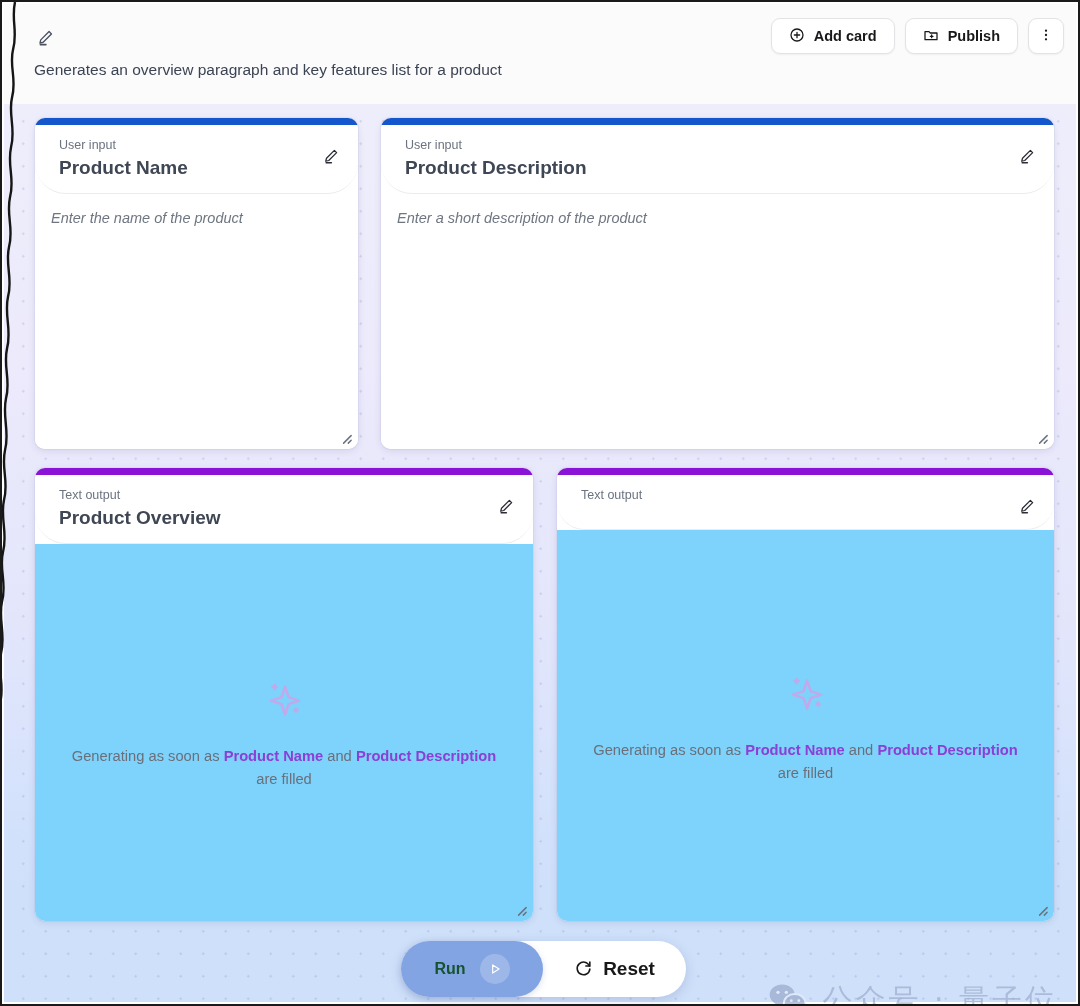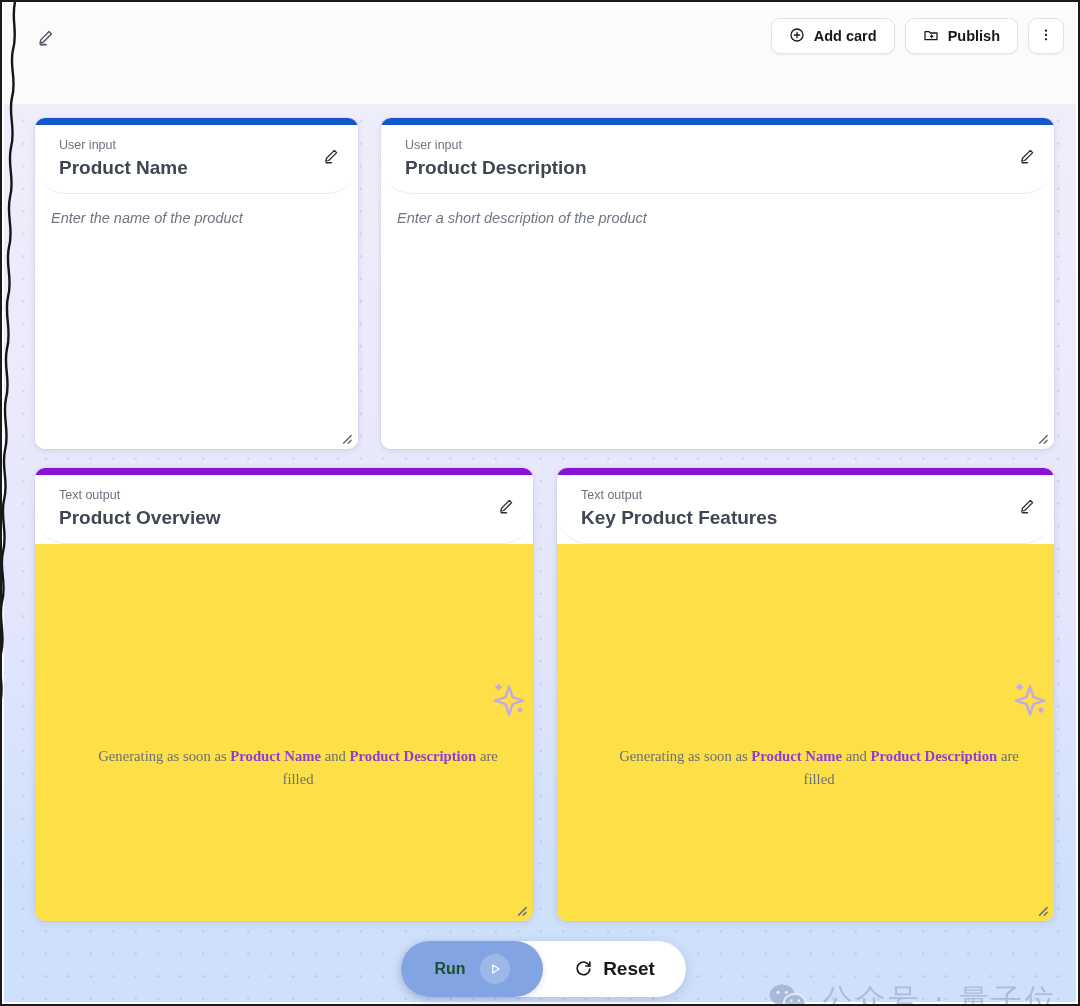--- a/index.html
+++ b/index.html
@@ -191,26 +191,25 @@
     position: relative;
     overflow: hidden;
   }
 
   .body-input {
     background: #fff;
     padding: 16px 16px;
   }
 
   .body-output {
-    background: #fde047;
+    background: #7dd3fc;
     display: flex;
     flex-direction: column;
-    align-items: flex-end;
+    align-items: center;
     justify-content: center;
-    font-family: Liberation Serif, serif;
   }
 
   .placeholder-text {
     font-size: 14.5px;
     font-style: italic;
     color: #6f7681;
   }
 
   .gen-msg {
     text-align: center;
@@ -327,20 +326,21 @@
   <div id="header">
     <div id="header-inner">
       <div class="title-row">
         <div class="edit-btn">
           <svg width="19" height="19" viewBox="0 0 24 24" fill="none" stroke="#4b5160" stroke-width="1.7" stroke-linecap="round" stroke-linejoin="round">
             <path d="M16.5 4.5l3 3L9 18l-4 1 1-4z"></path>
             <path d="M5.5 21h7" stroke-width="2"></path>
           </svg>
         </div>
       </div>
+      <div id="subtitle">Generates an overview paragraph and key features list for a product</div>
     </div>
 
     <div id="header-actions">
       <div class="hbtn">
         <span>
           <svg width="16" height="16" viewBox="0 0 24 24" fill="none" stroke="#18181b" stroke-width="1.9" stroke-linecap="round">
             <circle cx="12" cy="12" r="9"></circle>
               <path d="M12 8v8M8 12h8"></path>
           </svg>
         </span>
@@ -451,21 +451,20 @@
           </svg>
         </div>
       </div>
     </div>
 
     <div class="card" style="left:553px; top:364px; width:497px; height:453px;">
       <div class="accent" style="background:#8a13d6"></div>
       <div class="card-head">
         <div>
           <div class="card-kicker">Text output</div>
-          <div class="card-title">Key Product Features</div>
         </div>
         <div class="edit-btn">
           <svg width="18" height="18" viewBox="0 0 24 24" fill="none" stroke="#2a2d35" stroke-width="1.7" stroke-linecap="round" stroke-linejoin="round">
             <path d="M16.5 4.5l3 3L9 18l-4 1 1-4z"></path>
               <path d="M5.5 21h7" stroke-width="2"></path>
           </svg>
         </div>
       </div>
       <div class="card-body body-output">
         <div class="sparkle">

